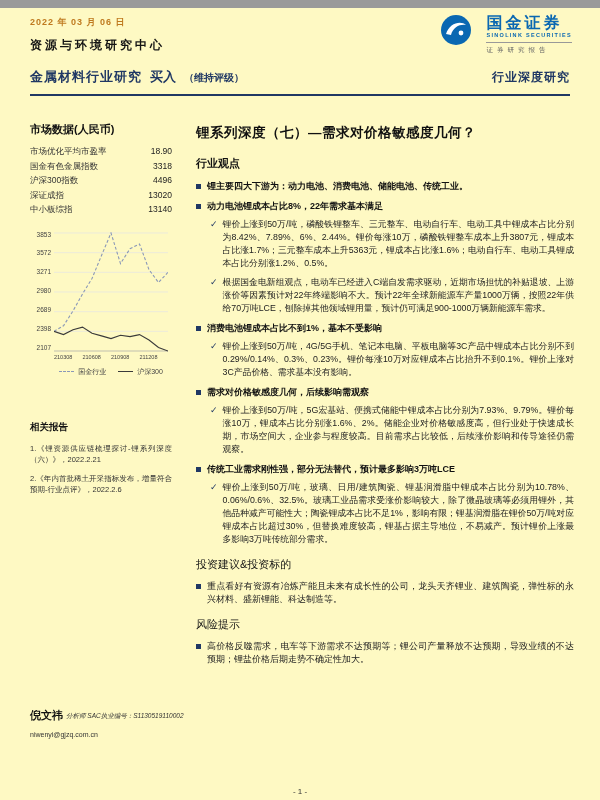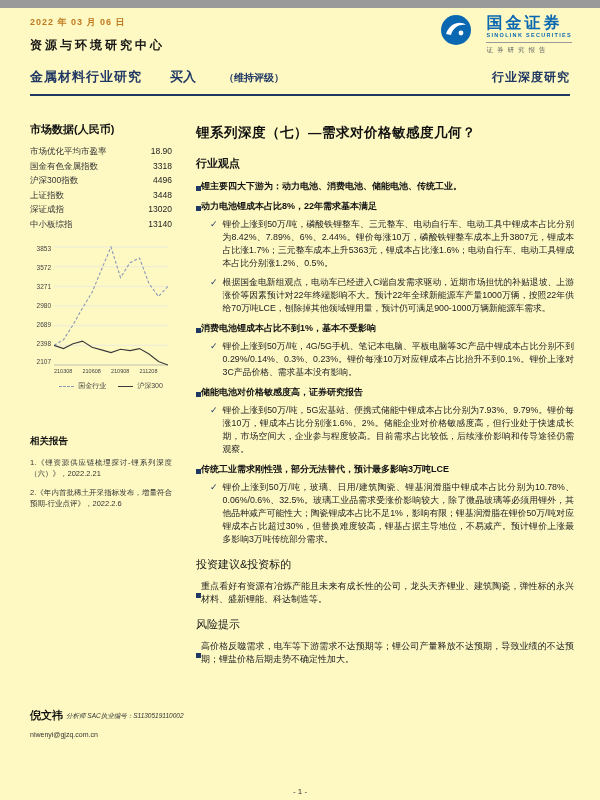--- a/index.html
+++ b/index.html
@@ -13,21 +13,21 @@
   .m-date { position:absolute; left:30px; top:8px; font-size:9px; font-weight:bold; color:#bf7a1f; letter-spacing:1px; }
   .m-center { position:absolute; left:30px; top:29px; font-size:12px; font-weight:bold; color:#141414; letter-spacing:3px; }
   .logo { position:absolute; right:28px; top:6px; display:flex; gap:14px; align-items:flex-start; }
   .logo-mark { width:32px; height:32px; flex:none; }
   .logo-text { display:flex; flex-direction:column; }
   .logo-cn { font-size:16px; font-weight:bold; color:#0a68b2; letter-spacing:3px; line-height:17px; }
   .logo-en { font-size:5.5px; font-weight:bold; color:#0a68b2; letter-spacing:1.3px; margin-top:1px; }
   .logo-sub { font-size:6.5px; color:#666; letter-spacing:4px; margin-top:4px; padding-top:3px; border-top:0.5px solid #999; }
   
   .band { position:absolute; left:30px; top:60px; width:540px; display:flex; align-items:flex-end; justify-content:space-between; border-bottom:2px solid #203864; padding-bottom:8px; }
-  .band-left { display:flex; align-items:flex-end; gap:28px; }
+  .band-left { display:flex; align-items:flex-end; gap:8px; }
   .band-industry { font-size:13px; font-weight:bold; color:#203864; letter-spacing:1px; }
   .band-rating { font-size:13px; font-weight:bold; color:#203864; }
   .band-note { font-size:10px; font-weight:bold; color:#203864; padding-bottom:1px; }
   .band-right { font-size:12px; font-weight:bold; color:#203864; letter-spacing:1px; }
   
   .sidebar { position:absolute; left:30px; top:114px; width:142px; }
   .sb-title { font-size:11px; font-weight:bold; color:#111; margin-bottom:7px; }
   .sb-row { display:flex; justify-content:space-between; font-size:8.5px; color:#333; line-height:14.5px; }
   .sb-row .v { color:#222; }
   .chart { margin-top:15px; }
@@ -50,21 +50,21 @@
   .analyst { position:absolute; left:30px; top:700px; width:170px; }
   .an-row { display:flex; align-items:flex-start; gap:3px; }
   .an-name { font-size:11px; font-weight:bold; color:#111; }
   .an-meta { font-size:6.5px; color:#333; line-height:9px; padding-top:3px; font-style:italic; }
   .an-email { font-size:7px; color:#333; margin-top:4px; text-decoration:none; display:inline-block; }
   
   .main { position:absolute; left:196px; top:116px; width:378px; }
   .m-title { font-size:13.5px; font-weight:bold; color:#111; margin-bottom:14px; letter-spacing:0.5px; }
   .sec-h { font-size:11px; font-weight:bold; color:#111; margin:0 0 9px 0; }
   .sec-h2 { font-size:11px; font-weight:normal; color:#111; margin:11px 0 8px 0; }
-  .bullet-row { display:flex; align-items:center; gap:0; margin-bottom:5px; }
+  .bullet-row { display:flex; align-items:flex-start; gap:6px; margin-bottom:5px; }
   .sq { width:5px; height:5px; background:#203864; margin-top:4px; flex:none; }
   .bhead { font-size:9px; font-weight:bold; color:#111; line-height:13px; }
   .btext { font-size:9px; color:#222; line-height:13px; text-align:justify; }
   .sub-row { display:flex; gap:5px; margin:0 0 6px 14px; }
   .check { font-size:9px; color:#203864; line-height:13px; flex:none; font-weight:bold; }
   .sub-row p { font-size:8.8px; line-height:13px; color:#222; text-align:justify; }
   .block { margin-bottom:7px; }
   
   .footer-page { position:absolute; left:0; right:0; top:779px; text-align:center; font-size:8px; color:#333; }
   .footer-disc { position:absolute; left:30px; top:793px; font-size:7.5px; color:#888; letter-spacing:1px; white-space:nowrap; }
@@ -106,24 +106,20 @@
       <span>市场优化平均市盈率</span>
       <span class="v">18.90</span>
     </div>
     <div class="sb-row">
       <span>国金有色金属指数</span>
       <span class="v">3318</span>
     </div>
     <div class="sb-row">
       <span>沪深300指数</span>
       <span class="v">4496</span>
-    </div>
-    <div class="sb-row">
-      <span>上证指数</span>
-      <span class="v">3448</span>
     </div>
     <div class="sb-row">
       <span>深证成指</span>
       <span class="v">13020</span>
     </div>
     <div class="sb-row">
       <span>中小板综指</span>
       <span class="v">13140</span>
     </div>
 
@@ -216,21 +212,21 @@
       </div>
       <div class="sub-row">
         <span class="check">✓</span>
         <p>锂价上涨到50万/吨，4G/5G手机、笔记本电脑、平板电脑等3C产品中锂成本占比分别不到0.29%/0.14%、0.3%、0.23%。锂价每涨10万对应锂成本占比抬升不到0.1%。锂价上涨对3C产品价格、需求基本没有影响。</p>
       </div>
     </div>
 
     <div class="block">
       <div class="bullet-row">
         <span class="sq"></span>
-        <span class="bhead">储能电池对价格敏感度高，证券研究报告</span>
+        <span class="bhead">需求对价格敏感度几何，后续影响需观察</span>
       </div>
       <div class="sub-row">
         <span class="check">✓</span>
         <p>锂价上涨到50万/吨，5G宏基站、便携式储能中锂成本占比分别为7.93%、9.79%。锂价每涨10万，锂成本占比分别涨1.6%、2%。储能企业对价格敏感度高，但行业处于快速成长期，市场空间大，企业参与程度较高。目前需求占比较低，后续涨价影响和传导途径仍需观察。</p>
       </div>
     </div>
 
     <div class="block">
       <div class="bullet-row">
         <span class="sq"></span>

